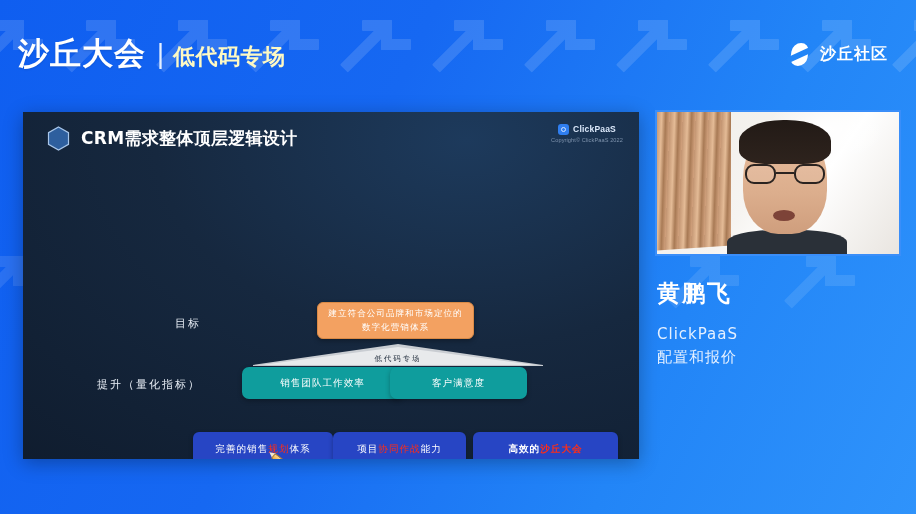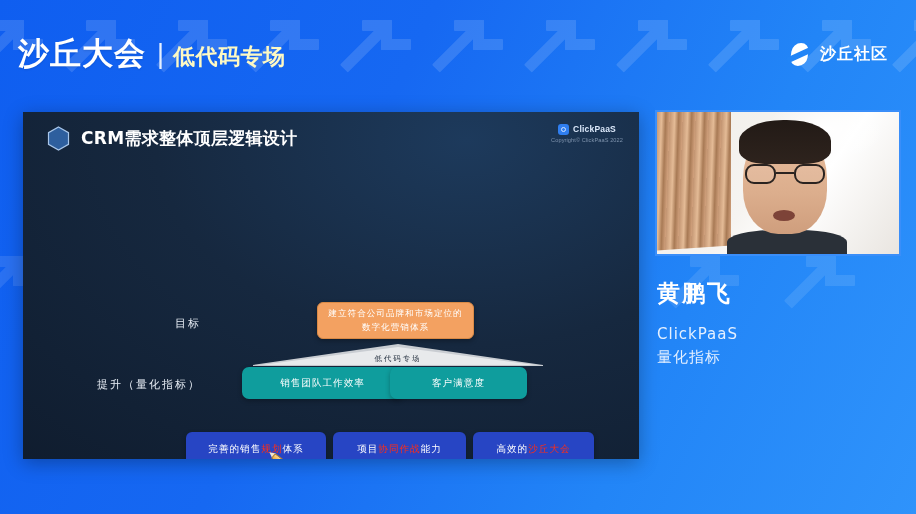--- a/index.html
+++ b/index.html
@@ -331,31 +331,31 @@
       <polygon points="0,21 145,0 290,21 290,22 0,22" fill="#c9cdd2"></polygon>
       <polygon points="8,21 145,3 282,21" fill="#e8eaec"></polygon>
     </svg>
     <div class="chevlabel">低代码专场</div>
   </div>
 
   <div class="tealbox boxtext" style="left:219px;width:161px;">销售团队工作效率</div>
   <div class="tealbox boxtext" style="left:367px;width:137px;">客户满意度</div>
 
 
-  <div class="bluebox boxtext" style="left:163px;width:140px;">
+  <div class="bluebox boxtext" style="left:170px;width:140px;">
     <span>完善的销售</span>
       <span class="hl">规划</span>
       <span>体系</span>
   </div>
   <div class="bluebox boxtext" style="left:310px;width:133px;">
     <span>项目</span>
       <span class="hl">协同作战</span>
       <span>能力</span>
   </div>
-  <div class="bluebox boxtext" style="left:450px;width:121px;">
+  <div class="bluebox boxtext" style="left:450px;width:145px;font-weight:bold;">
     <span>高效的</span>
       <span class="hl">沙丘大会</span>
       <span></span>
   </div>
 
   <div id="pencil">
     <span class="tip"></span>
       <span class="body"></span>
   </div>
 
@@ -372,14 +372,14 @@
   <div class="glasses">
     <span class="lens l"></span>
     <span class="bridge"></span>
     <span class="lens r"></span>
   </div>
 </div>
 
 <div id="speaker">
   <div id="sp-name">黄鹏飞</div>
   <div id="sp-org">ClickPaaS</div>
-  <div id="sp-role">量化指标</div>
+  <div id="sp-role">配置和报价</div>
 </div>
 
 </body></html>

